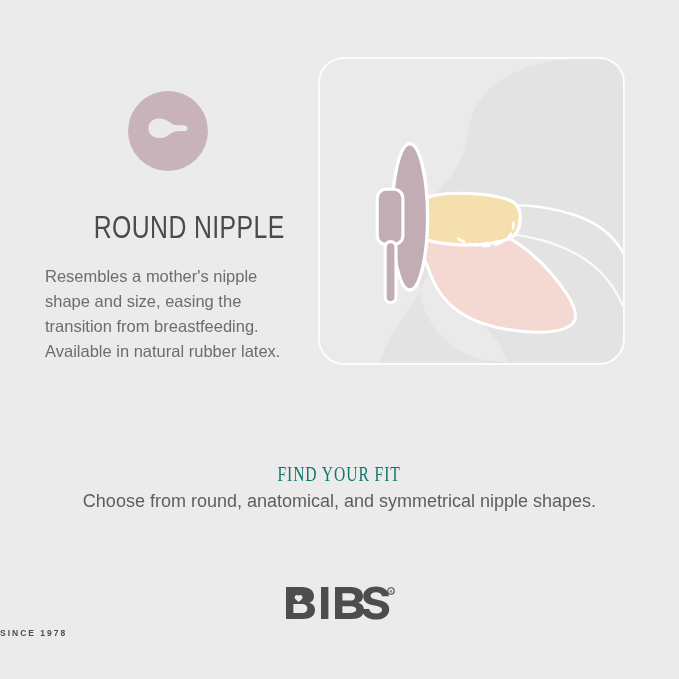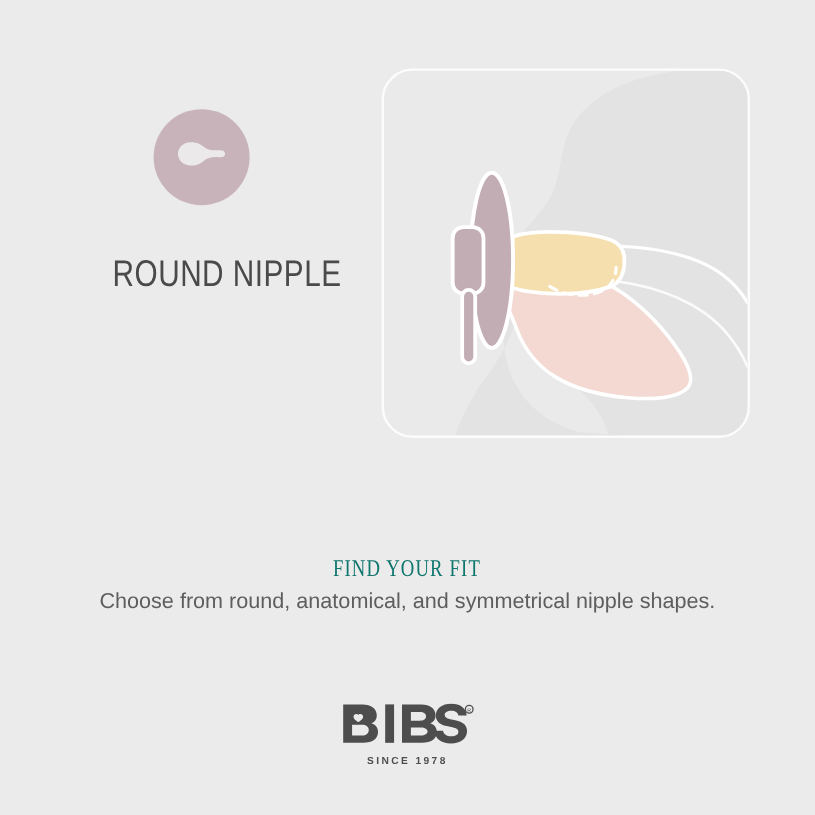--- a/index.html
+++ b/index.html
@@ -131,41 +131,42 @@
     display: inline-block;
     position: relative;
   }
   .logo-mark svg { display: block; }
   .logo-since {
     margin-top: 4px;
     font-size: 8.5px;
     letter-spacing: 2.0px;
     color: #4d4d4d;
     font-weight: 700;
-    text-align: center;
+    text-align: left;
   }
 </style>
 </head>
 <body>
 
 <div class="page">
 
   <div class="left-col">
 
     <div class="shape-badge">
       <svg viewBox="0 0 80 80" width="80" height="80" aria-hidden="true">
         <path d="M30.5,27.5 C24.5,27.8 20.3,31.8 20.3,37.2 C20.3,42.7 24.6,46.8 31.0,47.0
                  C36.5,47.2 39.3,45.2 42.0,43.0 C45.0,40.6 48.5,39.6 54.4,40.0
                  C57.6,40.2 59.6,39.6 59.6,37.2 C59.6,34.8 57.5,34.0 54.4,34.2
                  C47.9,34.6 44.9,33.6 42.0,31.4 C39.3,29.3 36.1,27.2 30.5,27.5 Z" fill="#ebe9ea"></path>
       </svg>
     </div>
 
     <div class="feature-title">ROUND NIPPLE</div>
 
+    <p class="feature-desc">Resembles a mother's nipple shape and size, easing the transition from breastfeeding. Available in natural rubber latex.</p>
   </div>
 
   <div class="illus-box">
     <svg viewBox="0 0 307 308" preserveAspectRatio="xMidYMid meet" aria-hidden="true">
 
       <g>
         <path d="M307,0 L307,308 L190,308
                  C185,292 176,279 163,268
                  C148,256 136,245 130,230
                  C124,215 124,200 121,186

